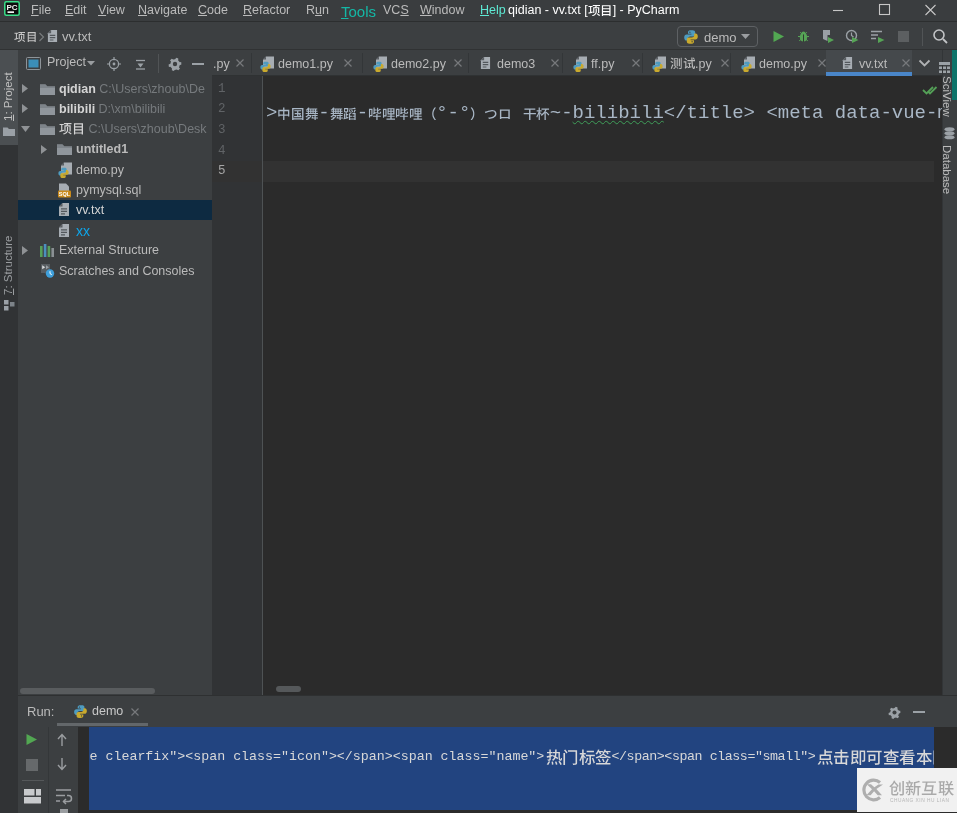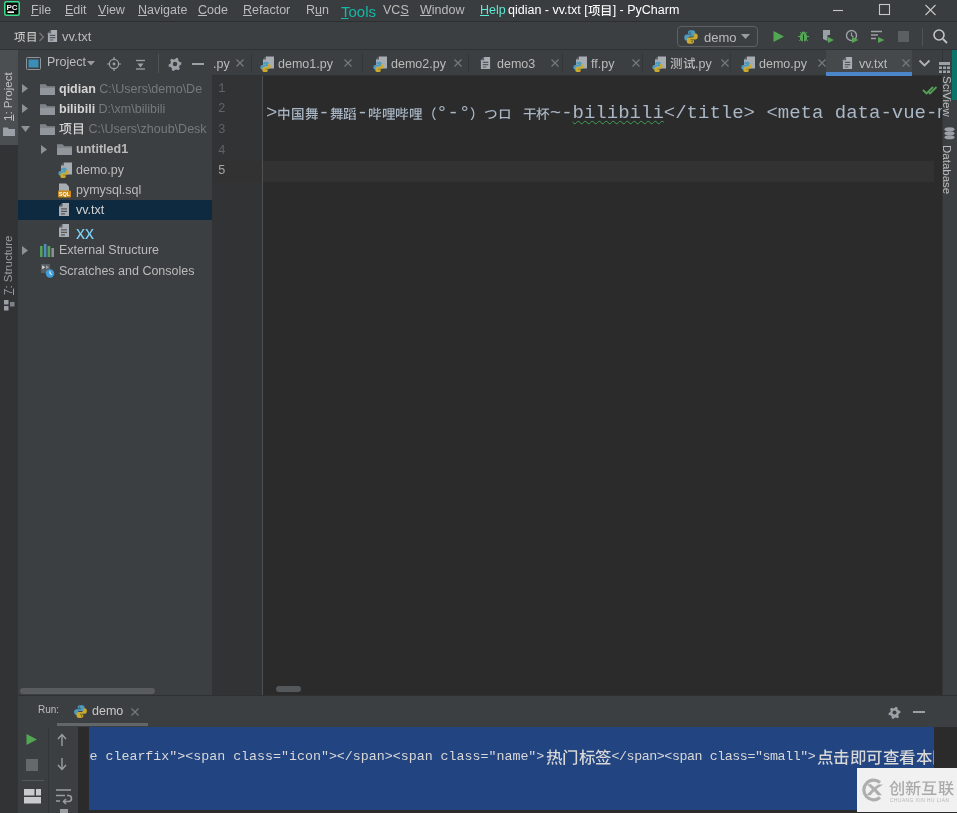--- a/index.html
+++ b/index.html
@@ -164,21 +164,21 @@
   </svg>
 <div class="ab" style="left:192px;top:63px;width:12px;height:2px;background:#9ba1a6"></div>
 <div class="ab" style="left:18px;top:199.7px;width:194px;height:20.2px;background:#0d2a41"></div>
 <svg class="ic" style="left:22px;top:84.1px" width="6" height="9">
     <path d="M0 0 L6 4.5 L0 9z" fill="#8f9295"></path>
   </svg>
 <svg class="ic" style="left:40px;top:82.6px" width="15" height="12">
     <path d="M0 1.5 h5.5 l1.8 2 H15 v8.5 H0z" fill="#90969c"></path>
     <path d="M0 1.5 h5.5 l1.8 2 H15 v1.5 H0z" fill="#7e848a"></path>
   </svg>
-<div class="ab" style="left:59px;top:81.7px;width:152px;font-size:12.5px;font-weight:bold;color:#d4d4d4;white-space:nowrap;overflow:hidden">qidian <span style="font-weight:normal;color:#767a7d">C:\Users\demo\De</span></div>
+<div class="ab" style="left:59px;top:81.7px;width:152px;font-size:12.5px;font-weight:bold;color:#d4d4d4;white-space:nowrap;overflow:hidden">qidian <span style="font-weight:normal;color:#767a7d">C:\Users\zhoub\De</span></div>
 <svg class="ic" style="left:22px;top:104.3px" width="6" height="9">
     <path d="M0 0 L6 4.5 L0 9z" fill="#8f9295"></path>
   </svg>
 <svg class="ic" style="left:40px;top:102.8px" width="15" height="12">
     <path d="M0 1.5 h5.5 l1.8 2 H15 v8.5 H0z" fill="#90969c"></path>
     <path d="M0 1.5 h5.5 l1.8 2 H15 v1.5 H0z" fill="#7e848a"></path>
   </svg>
 <div class="ab" style="left:59px;top:101.9px;width:152px;font-size:12.5px;font-weight:bold;color:#d4d4d4;white-space:nowrap;overflow:hidden">bilibili <span style="font-weight:normal;color:#767a7d">D:\xm\bilibili</span></div>
 <svg class="ic" style="left:21px;top:126.0px" width="9" height="6">
     <path d="M0 0 h9 L4.5 6z" fill="#8f9295"></path>
@@ -219,21 +219,21 @@
     <path d="M4.5 1 H11 v13 H1 V4.5 z" fill="#a7adb3"></path>
     <path d="M4.5 1 L1 4.5 h3.5 z" fill="#585d61"></path>
     <path d="M3 6.8h6 M3 9.3h6 M3 11.8h4" stroke="#53585c" stroke-width="1.2"></path>
   </svg>
 <div class="ab" style="left:76px;top:202.9px;width:135px;font-size:12.5px;font-weight:normal;color:#d4d4d4;white-space:nowrap;overflow:hidden">vv.txt</div>
 <svg class="ic" style="left:58px;top:222.5px" width="12" height="15" viewBox="0 0 12 15">
     <path d="M4.5 1 H11 v13 H1 V4.5 z" fill="#a7adb3"></path>
     <path d="M4.5 1 L1 4.5 h3.5 z" fill="#585d61"></path>
     <path d="M3 6.8h6 M3 9.3h6 M3 11.8h4" stroke="#53585c" stroke-width="1.2"></path>
   </svg>
-<div class="ab" style="left:76px;top:223.1px;width:135px;font-size:18px;font-weight:normal;color:#7dd3fc;white-space:nowrap;overflow:hidden">xx</div>
+<div class="ab" style="left:76px;top:223.1px;width:135px;font-size:14px;font-weight:normal;color:#0ea5e9;white-space:nowrap;overflow:hidden">xx</div>
 <svg class="ic" style="left:22px;top:245.7px" width="6" height="9">
     <path d="M0 0 L6 4.5 L0 9z" fill="#8f9295"></path>
   </svg>
 <svg class="ic" style="left:40px;top:243.7px" width="14" height="13">
     <rect x="0" y="2" width="2.6" height="11" fill="#57a05a"></rect>
     <rect x="3.8" y="0" width="2.6" height="13" fill="#4c8fbe"></rect>
     <rect x="7.6" y="2" width="2.6" height="11" fill="#57a05a"></rect>
     <rect x="11.4" y="4" width="2.6" height="9" fill="#8a9094"></rect>
   </svg>
 <div class="ab" style="left:59px;top:243.3px;width:152px;font-size:12.5px;font-weight:normal;color:#bbbbbb;white-space:nowrap;overflow:hidden">External Structure</div>
@@ -406,21 +406,21 @@
 <svg class="ic" style="left:944px;top:127px" width="11" height="13">
 <g fill="#9ba1a6">
       <ellipse cx="5.5" cy="2.2" rx="5" ry="2"></ellipse>
       <ellipse cx="5.5" cy="6.2" rx="5" ry="2"></ellipse>
       <ellipse cx="5.5" cy="10.2" rx="5" ry="2"></ellipse>
     </g>
   </svg>
 <div class="ab" style="left:941px;top:145px;font-size:11.5px;color:#bbbbbb;writing-mode:vertical-rl">Database</div>
 <div class="ab" style="left:952px;top:50px;width:5px;height:50px;background:#0d746a"></div>
 <div class="ab" style="left:18px;top:695px;width:939px;height:32px;background:#3c3f41;border-top:1px solid #2e3031"></div>
-<div class="ab" style="left:38px;top:704px;font-size:10px;color:#bbbbbb">Run:</div>
+<div class="ab" style="left:27px;top:704px;font-size:13px;color:#bbbbbb">Run:</div>
 <svg class="ic" style="left:73px;top:704px" width="15" height="15" viewBox="0 0 16 16">
     <path d="M7.9 1.2c-1.6 0-2.9.6-2.9 2v1.6h3.4v.7H3.6c-1.4 0-2.4 1-2.4 3 0 1.9.9 3.1 2.3 3.1h1.3v-1.8c0-1.3 1.1-2.3 2.4-2.3h3.1c1.1 0 1.9-.8 1.9-1.9V3.2c0-1.3-1.2-2-2.5-2zm-1 1.4a.64.64 0 1 1 0 1.3.64.64 0 0 1 0-1.3z" fill="#4e9bbf"></path>
     <path d="M8.1 14.8c1.6 0 2.9-.6 2.9-2v-1.6H7.6v-.7h4.8c1.4 0 2.4-1 2.4-3 0-1.9-.9-3.1-2.3-3.1h-1.3v1.8c0 1.3-1.1 2.3-2.4 2.3H5.7c-1.1 0-1.9.8-1.9 1.9v2.4c0 1.3 1.2 2 2.5 2zm1-1.4a.64.64 0 1 1 0-1.3.64.64 0 0 1 0 1.3z" fill="#c9aa2e"></path>
   </svg>
 <div class="ab" style="left:92px;top:704px;font-size:12.5px;color:#c8c8c8">demo</div>
 <svg class="ic" style="left:131px;top:708px" width="8" height="8">
     <path d="M0.5 0.5 l7 7 M7.5 0.5 l-7 7" stroke="#77797c" stroke-width="1.2"></path>
   </svg>
 <div class="ab" style="left:57px;top:723px;width:91px;height:3px;background:#63676a"></div>
 <svg class="ic" style="left:888px;top:706px" width="13" height="13" viewBox="0 0 14 14">

